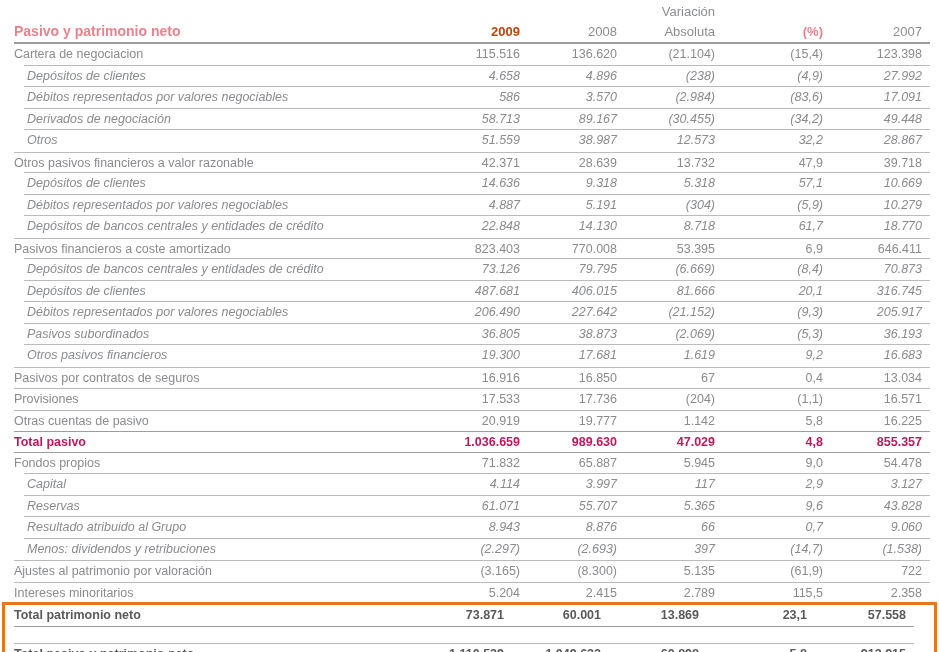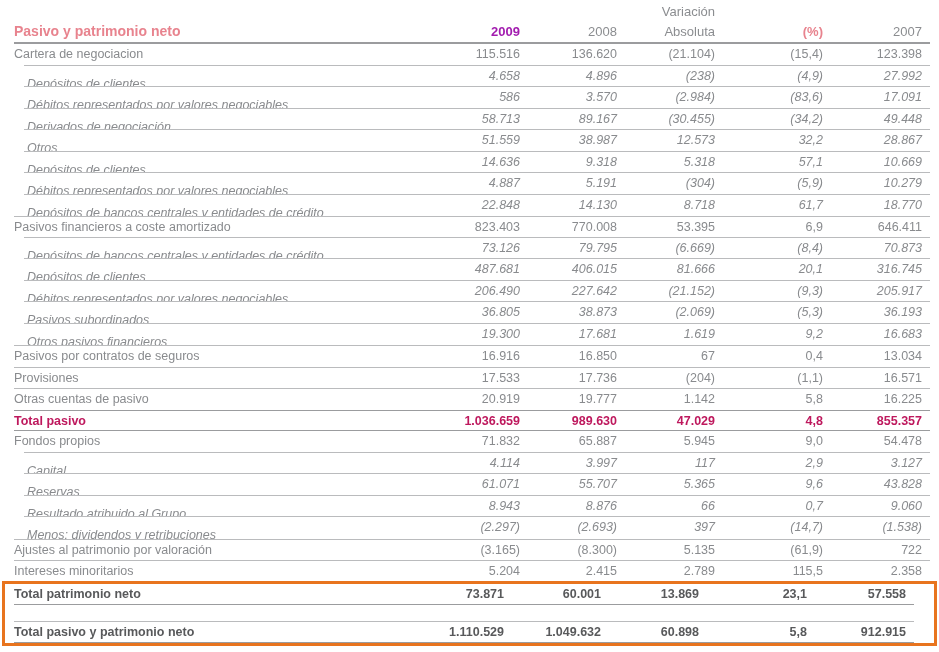--- a/index.html
+++ b/index.html
@@ -44,21 +44,21 @@
   .row .val { text-align: right; padding-right: 8px; white-space: nowrap; }
 
   .row.sub { font-style: italic; border-top: none; }
   .row.sub::before {
     content: "";
     position: absolute;
     left: 10px; right: 0; top: -1px;
     height: 1px;
     background: #babbbd;
   }
-  .row.sub .label { padding-left: 13px; margin-top: 8px; }
+  .row.sub .label { padding-left: 13px; }
 
   .row.total {
     font-weight: 700;
     color: #be185d;
     border-top: 1.5px solid #9b9c9e;
     border-bottom: 1.5px solid #9b9c9e;
   }
   .row.no-top { border-top: none; }
 
   
@@ -86,21 +86,21 @@
     <div class="hdr-line1">
       <span class="spacer-label"></span>
       <span class="hcell c1"></span>
       <span class="hcell c2"></span>
       <span class="hcell c3">Variación</span>
       <span class="hcell c4"></span>
       <span class="hcell c5"></span>
     </div>
     <div class="hdr-line2">
       <span class="page-title" style="color: rgb(232, 131, 142);">Pasivo y patrimonio neto</span>
-      <span class="hcell c1 accent" style="color: #a21caf;">2009</span>
+      <span class="hcell c1 accent" style="color: #c2410c;">2009</span>
       <span class="hcell c2">2008</span>
       <span class="hcell c3">Absoluta</span>
       <span class="hcell c4 accent" style="color: rgb(232, 131, 142);">(%)</span>
       <span class="hcell c5">2007</span>
     </div>
   </div>
 
   <div id="table-body">
       <div class="row normal">
       <span class="label">Cartera de negociacion</span>
@@ -134,20 +134,28 @@
       <span class="val c4">(34,2)</span>
       <span class="val c5">49.448</span>
     </div>
       <div class="row sub">
       <span class="label">Otros</span>
       <span class="val c1">51.559</span>
       <span class="val c2">38.987</span>
       <span class="val c3">12.573</span>
       <span class="val c4">32,2</span>
       <span class="val c5">28.867</span>
+    </div>
+      <div class="row normal">
+      <span class="label">Otros pasivos financieros a valor razonable</span>
+      <span class="val c1">42.371</span>
+      <span class="val c2">28.639</span>
+      <span class="val c3">13.732</span>
+      <span class="val c4">47,9</span>
+      <span class="val c5">39.718</span>
     </div>
       <div class="row sub">
       <span class="label">Depósitos de clientes</span>
       <span class="val c1">14.636</span>
       <span class="val c2">9.318</span>
       <span class="val c3">5.318</span>
       <span class="val c4">57,1</span>
       <span class="val c5">10.669</span>
     </div>
       <div class="row sub">

